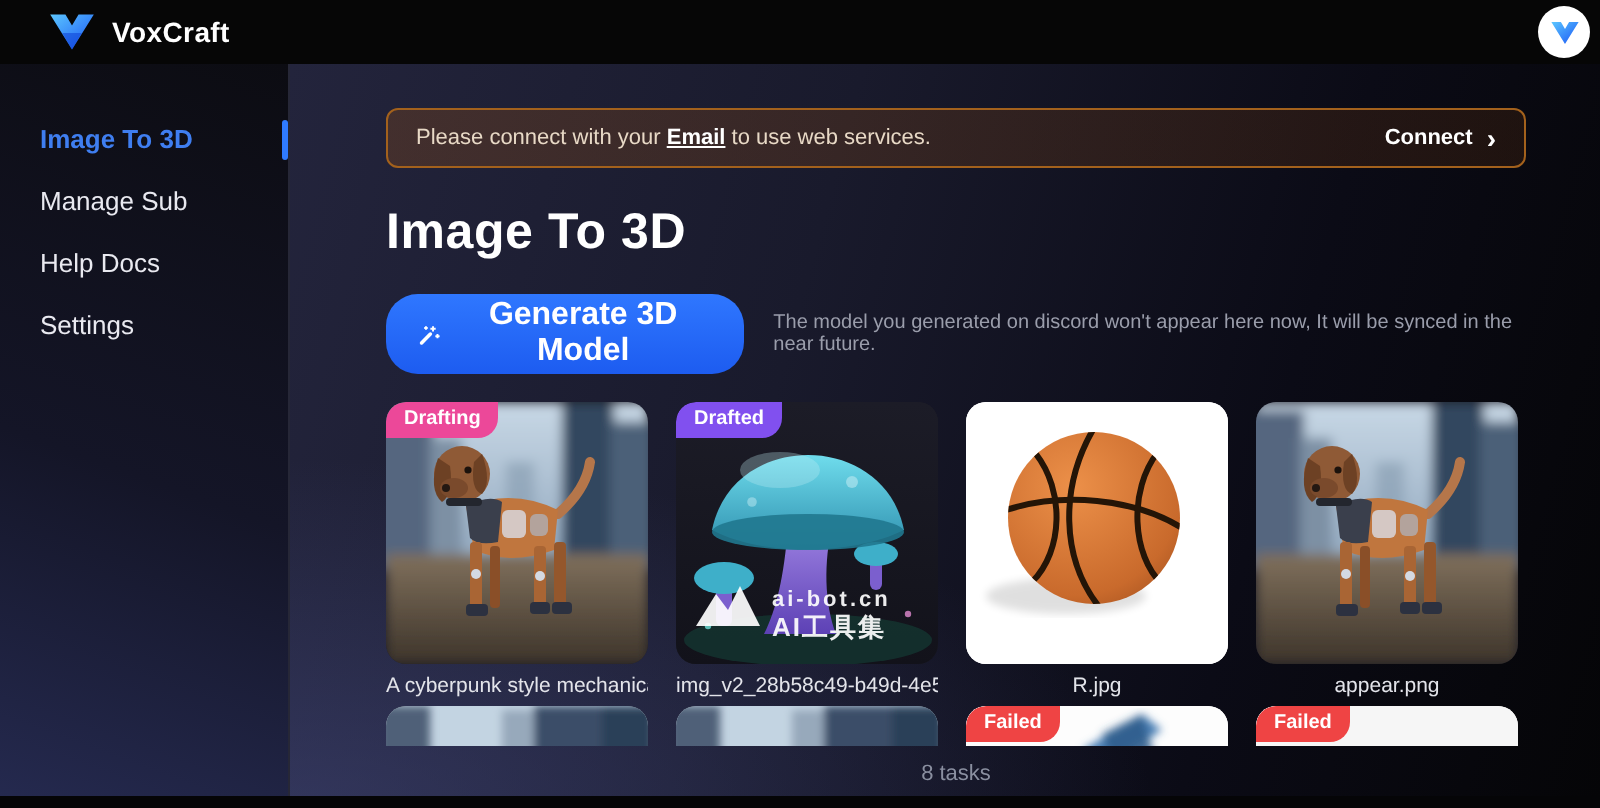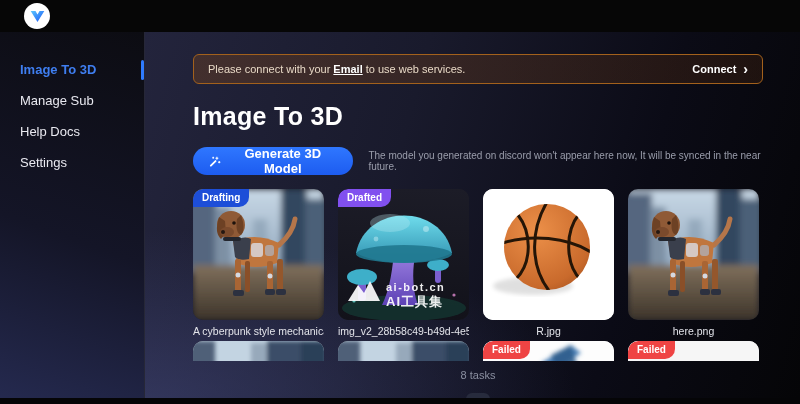--- a/index.html
+++ b/index.html
@@ -28,32 +28,32 @@
   
   .banner { height:30px; border:1px solid #a3611c; border-radius:6px; display:flex; align-items:center; padding:0 14px; font-size:11px; color:#e8d9c6;
     background:linear-gradient(90deg, rgba(145,78,20,.30), rgba(110,55,14,.22)); }
   .banner b { color:#fff;text-decoration:underline; }
   .banner-action { margin-left:auto; display:flex; align-items:center; gap:7px; color:#fff; font-weight:bold; font-size:11px; cursor:pointer; }
   .banner-chev { font-size:14px; font-weight:bold; line-height:1; }
 
   .page-title { margin-top:18px; font-size:25px; color:#fff; font-weight:bold; letter-spacing:.3px; }
 
   .gen-row { display:flex; align-items:center; gap:15px; margin-top:16px; }
-  .gen-btn { height:28px; padding:0 16px; border:none; border-radius:16px; display:flex; align-items:center; gap:7px;
-    background:linear-gradient(180deg,#2f77ff,#1d5cf0); color:#fff; font-size:13px; font-weight:bold; cursor:pointer; font-family:"Liberation Sans",sans-serif; }
+  .gen-btn { height:40px; padding:0 16px; border:none; border-radius:16px; display:flex; align-items:center; gap:7px;
+    background:linear-gradient(180deg,#2f77ff,#1d5cf0); color:#fff; font-size:16px; font-weight:bold; cursor:pointer; font-family:"Liberation Sans",sans-serif; }
   .note { color:#9a9dab; font-size:10px; }
 
   
   .gallery { margin-top:14px; height:172px; overflow:hidden; display:grid; grid-template-columns:repeat(4,131px); gap:4px 14px; align-content:start; }
   .card { width:131px; cursor:pointer; }
   .thumb { width:131px; height:131px; border-radius:10px; overflow:hidden; position:relative; background:#1c1c26; }
   .thumb svg { display:block; }
   .caption { margin-top:5px; font-size:10.5px; color:#e3e4ea; text-align:center; white-space:nowrap; overflow:hidden; width:131px; }
   .badge { position:absolute; top:0; left:0; padding:3px 9px 4px; font-size:10px; font-weight:bold; color:#fff; border-radius:10px 0 10px 0; }
-  .badge.orange { background:#1d4ed8; }
+  .badge.orange { background:#ec4899; }
   .badge.purple { background:#8150ef; }
   .badge.red    { background:#ef4444;text-align:right; }
 
   
   .pager { display:flex; align-items:center; justify-content:center; gap:12px; margin-top:8px;flex-direction:column; }
   .tasks { font-size:11px; color:#8a8fa0; }
   .pbtn { width:24px; height:24px; border-radius:6px; background:#272b3d; color:#9298ac; display:flex; align-items:center; justify-content:center; font-size:14px; cursor:pointer; }
   .pbtn.current { background:#1f6bff; color:#fff; font-size:12px; font-weight:bold; }
 
   .footer-bar { position:absolute; left:0; bottom:0; width:800px; height:6px; background:#050507; }
@@ -98,20 +98,27 @@
     <filter id="f2">
         <feGaussianBlur stdDeviation="2"></feGaussianBlur>
       </filter>
     <clipPath id="ballClip">
         <circle cx="64" cy="58" r="43"></circle>
       </clipPath>
   </defs>
 </svg>
 
 <div class="header">
+  <div class="brand">
+    <svg width="24" height="20" viewBox="0 0 22 18">
+      <path d="M1 1 H8 L11 6 L14 1 H21 L11 17 Z" fill="url(#gLogo)"></path>
+      <path d="M11 17 L6.5 9.5 H15.5 Z" fill="#0d3fd6" opacity="0.55"></path>
+    </svg>
+    <span class="brand-name">VoxCraft</span>
+  </div>
   <div class="avatar">
     <svg width="15" height="13" viewBox="0 0 22 18">
       <path d="M1 1 H8 L11 6 L14 1 H21 L11 17 Z" fill="url(#gLogo)"></path>
     </svg>
   </div>
 </div>
 
 <div class="shell">
   <div class="sidebar">
     <div class="nav-item active">
@@ -268,21 +275,21 @@
             <circle cx="38" cy="36" r="14" fill="#8f5a36"></circle>
             <path d="M26 28 Q21 44 28 50 Q34 46 32 32 Z" fill="#6d4124"></path>
             <path d="M48 26 Q53 40 48 46 Q42 44 44 30 Z" fill="#6d4124"></path>
             <ellipse cx="34" cy="43" rx="7" ry="5" fill="#7a4a2c"></ellipse>
             <circle cx="30" cy="43" r="2" fill="#241812"></circle>
             <circle cx="41" cy="34" r="1.8" fill="#1c120c"></circle>
             <rect x="30" y="48" width="18" height="4" rx="2" fill="#23262e"></rect>
           </svg>
 
         </div>
-        <div class="caption">here.png</div>
+        <div class="caption">appear.png</div>
       </div>
 
       <div class="card">
         <div class="thumb">
           <svg width="131" height="131" viewBox="0 0 131 131">
             <rect width="131" height="131" fill="#c3d4e2"></rect>
             <g filter="url(#f2)">
               <rect x="-4" width="26" height="34" fill="#4f6178"></rect>
               <rect x="58" y="2" width="18" height="30" fill="#97a9bb"></rect>
               <rect x="74" width="34" height="34" fill="#3b4e68"></rect>

